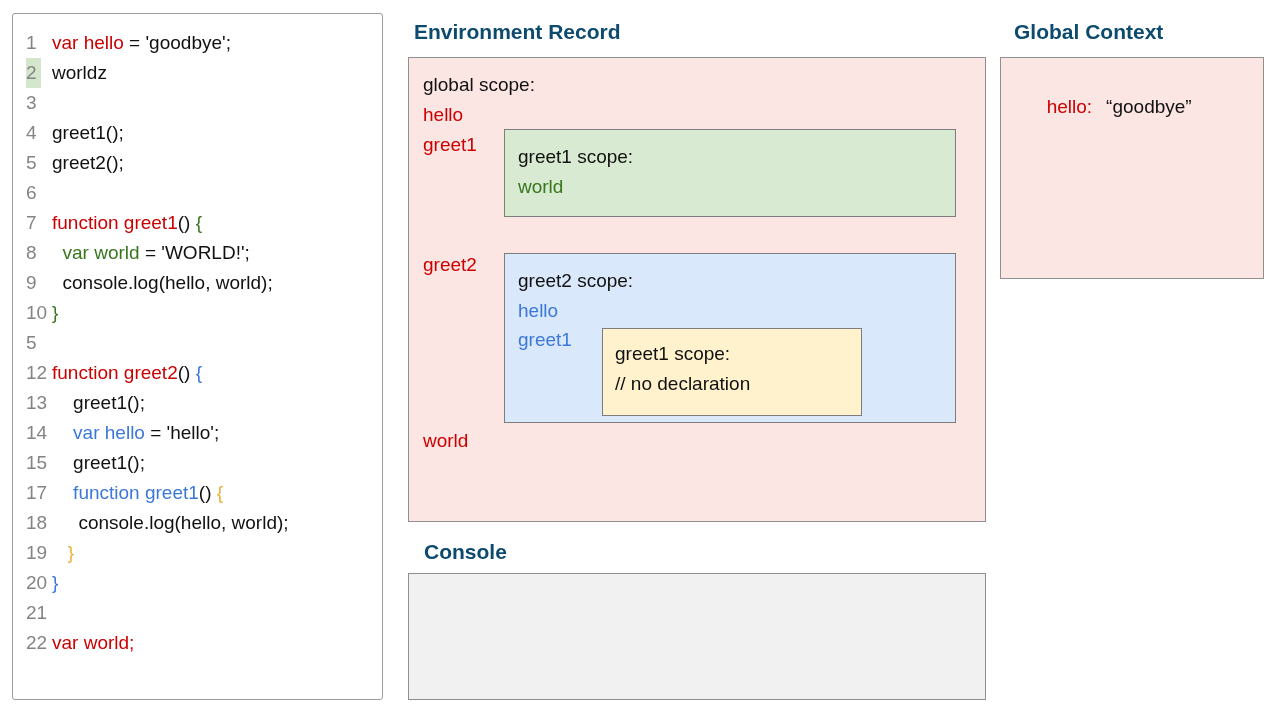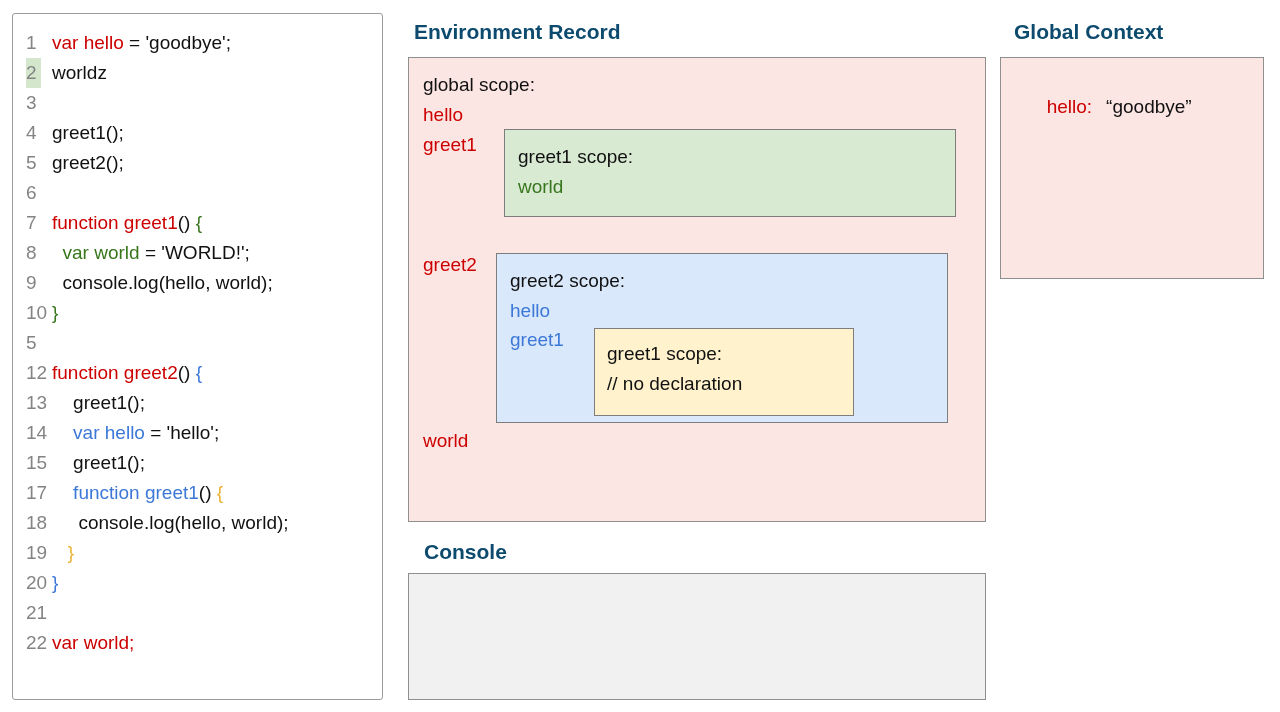--- a/index.html
+++ b/index.html
@@ -147,21 +147,21 @@
     <div class="abs red" style="left:14px;top:46px">hello</div>
     <div class="abs red" style="left:14px;top:76px">greet1</div>
 
     <div class="scope-box green-box" style="left:95px;top:71px;width:452px;height:88px">
       <div class="abs black" style="left:13px;top:16px">greet1 scope:</div>
       <div class="abs green" style="left:13px;top:46px">world</div>
     </div>
 
     <div class="abs red" style="left:14px;top:196px">greet2</div>
 
-    <div class="scope-box blue-box" style="left:87px;top:195px;width:452px;height:170px">
+    <div class="scope-box blue-box" style="left:95px;top:195px;width:452px;height:170px">
       <div class="abs black" style="left:13px;top:16px">greet2 scope:</div>
       <div class="abs blue" style="left:13px;top:46px">hello</div>
       <div class="abs blue" style="left:13px;top:75px">greet1</div>
 
       <div class="scope-box yellow-box" style="left:97px;top:74px;width:260px;height:88px">
         <div class="abs black" style="left:12px;top:14px">greet1 scope:</div>
         <div class="abs black" style="left:12px;top:44px">// no declaration</div>
       </div>
     </div>
 

